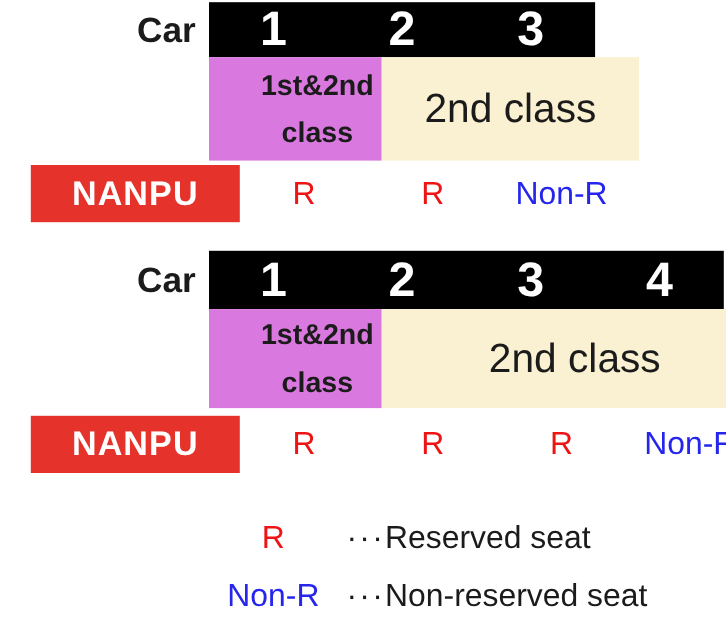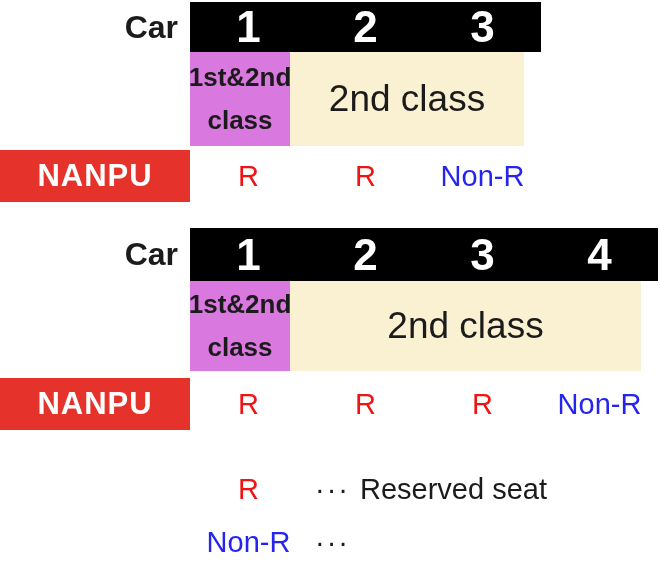--- a/index.html
+++ b/index.html
@@ -32,60 +32,61 @@
     width: 117px;
     display: flex; align-items: center; justify-content: center;
     color: #ffffff; font-weight: bold; font-size: 44px;
   }
 
   
   .class-row { height: 94px; }
   .t2 .class-row { height: 90px; }
   .spacer { width: 190px; }
   .first-class {
-    width: 100px;
+    width: 117px;
     background: var(--first-class-bg, #d978de);
     display: flex; flex-direction: column; align-items: center; justify-content: center;
     font-weight: bold; font-size: 26px; line-height: 43px;
+    padding-left: 40px;
   }
   .second-class {
     background: var(--second-class-bg, #faf0d2);
     display: flex; align-items: center; justify-content: center;
     font-weight: normal; font-size: 37px;
   }
   .span2 { width: 234px; }
   .span3 { width: 351px; }
 
   
   .seat-row { height: 52px; margin-top: 4px; }
   .t2 .seat-row { margin-top: 7px; }
   .train-bar {
     width: 190px;
     background: var(--train-bar-bg, #e5332b);
     display: flex; align-items: center; justify-content: center;
-    color: #ffffff; font-weight: bold; font-size: 31px; letter-spacing: 1px;
+    color: #ffffff; font-weight: bold; font-size: 31px; letter-spacing: 1px; margin-left: 28px;
   }
   .seat-cell {
     width: 117px;
     display: flex; align-items: center; justify-content: center;
     font-size: 29px;
   }
   .reserved { color: var(--reserved-color, #ee1414); }
   .non-reserved { color: var(--non-reserved-color, #2525ee); }
 
   
   .legend { position: absolute; left: 0; top: 474px; }
   .legend-row {
     display: flex; align-items: center;
     height: 30px; margin-bottom: 23px;
     font-size: 29px;
   }
   .legend-key { width: 117px; margin-left: 190px; text-align: center; }
   .legend-sep { margin-left: 8px; letter-spacing: 2px; }
-  .legend-desc { margin-left: 10px; }
+  .legend-desc { }
 </style>
 </head>
 <body>
 
 <div class="canvas">
 
   <section class="train-table t1">
     <div class="row header-row">
       <div class="car-label">Car</div>
       <div class="car-bar">
@@ -139,16 +140,17 @@
 
   <div class="legend">
     <div class="legend-row">
       <div class="legend-key reserved">R</div>
       <div class="legend-sep">···</div>
       <div class="legend-desc">Reserved seat</div>
     </div>
     <div class="legend-row">
       <div class="legend-key non-reserved">Non-R</div>
       <div class="legend-sep">···</div>
+      <div class="legend-desc">Non-reserved seat</div>
     </div>
   </div>
 
 </div>
 
 </body></html>

